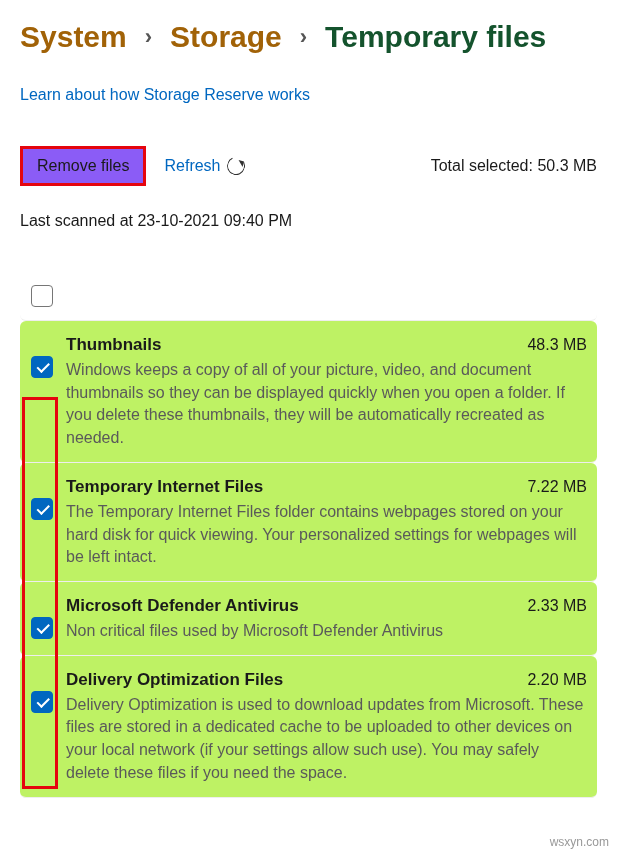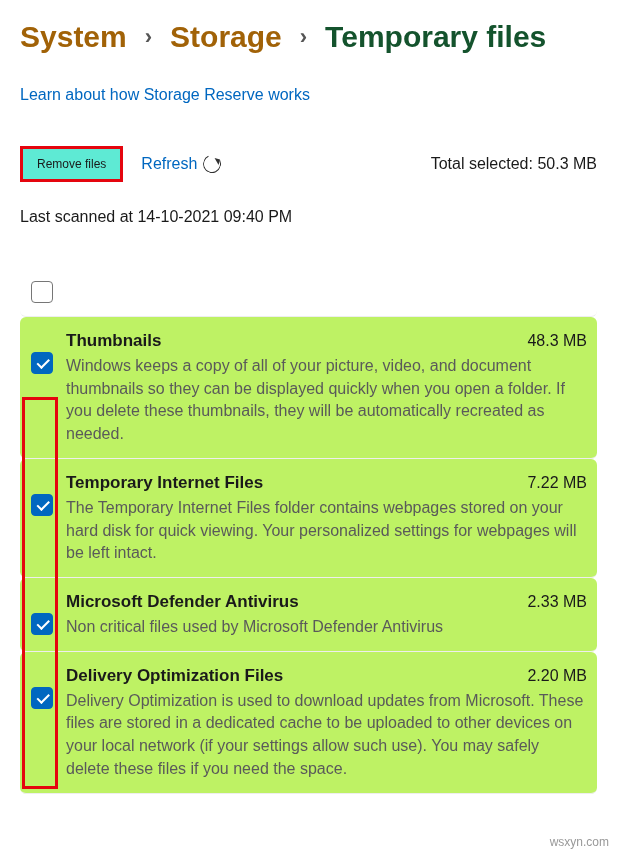--- a/index.html
+++ b/index.html
@@ -29,23 +29,23 @@
       cursor: pointer;
       display: inline-block;
       margin-bottom: 42px;
     }
     .action-row {
       display: flex;
       align-items: center;
       margin-bottom: 26px;
     }
     .remove-btn {
-      font-size: 12px;
+      font-size: 16px;
       padding: 8px 14px;
-      background: #5eead4;
+      background: #8b5cf6;
       border: none;
       cursor: pointer;
       color: #1a1a1a;
     }
     .highlight-box {
       border: 3px solid #e5050e;
       display: inline-flex;
       align-items: center;
       justify-content: center;
     }
@@ -167,21 +167,21 @@
   </span>
   <button class="refresh-btn">
     <span>Refresh</span>
     <span class="refresh-icn"></span>
   </button>
   <span class="total">
     <span>Total selected: </span><span>50.3 MB</span>
   </span>
 </div>
 
-<div class="last-scanned">Last scanned at 14-10-2021 09:40 PM</div>
+<div class="last-scanned">Last scanned at 23-10-2021 09:40 PM</div>
 
 <div class="file-list" id="file-list">
     <div class="file-item">
     <div class="cb-wrap">
       <div class="cb "></div>
     </div>
     </div>
     <div class="file-item checked">
     <div class="cb-wrap">
       <div class="cb on"></div>

